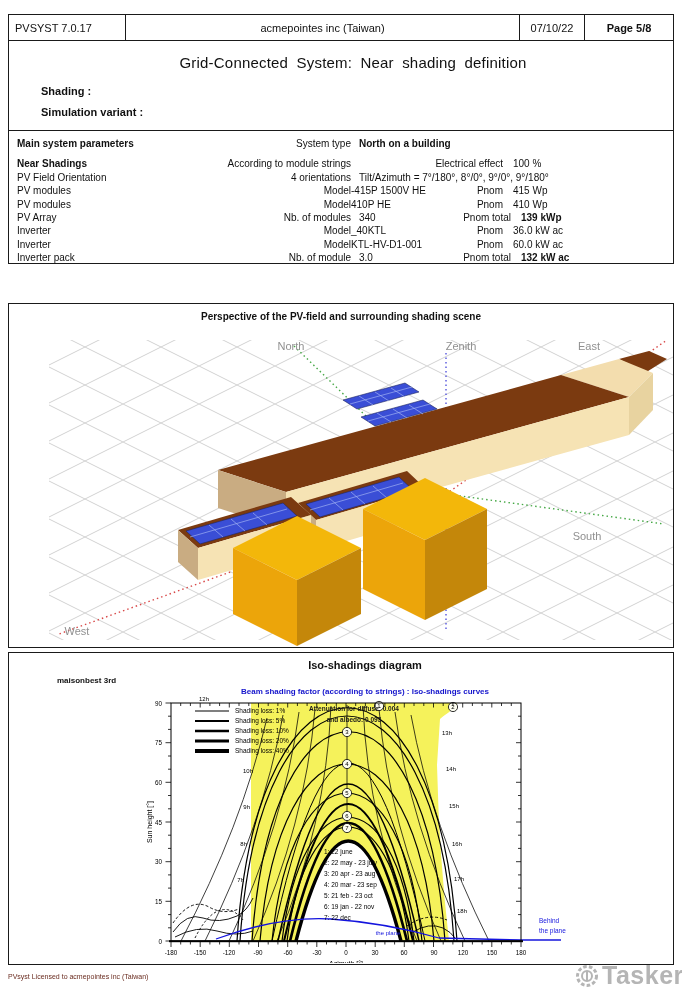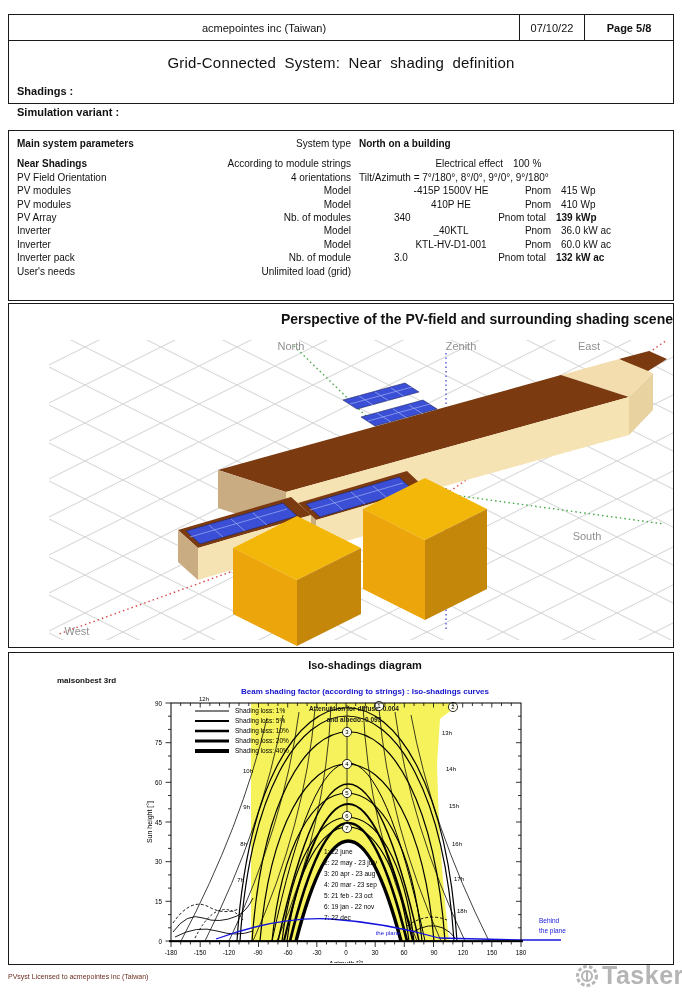--- a/index.html
+++ b/index.html
@@ -6,66 +6,67 @@
   .page{position:relative;width:682px;height:1000px;background:#fff;font-family:"Liberation Sans",sans-serif;color:#111;overflow:hidden;}
   .box{position:absolute;left:8px;width:666px;border:1px solid #1a1a1a;background:#fff;box-sizing:border-box;}
   
   .hdr{top:14px;height:27px;display:flex;align-items:stretch;}
   .hdr .cell{display:flex;align-items:center;justify-content:center;font-size:11px;}
   .hc1{width:110px;border-right:1px solid #1a1a1a;justify-content:flex-start !important;padding-left:6px;}
   .hc2{flex:1;}
   .hc3{width:64px;border-left:1px solid #1a1a1a;}
   .hc4{width:88px;border-left:1px solid #1a1a1a;font-weight:bold;font-size:9px;}
   
-  .tbox{top:40px;height:64px;}
+  .tbox{top:40px;height:91px;padding-left:24px;}
   .main-title{margin-top:13px;text-align:center;font-size:15px;word-spacing:4px;letter-spacing:.2px;}
   .proj{margin:14px 0 0 8px;font-size:11px;font-weight:bold;}
   .simv{margin:9px 0 0 8px;font-size:11px;font-weight:bold;}
   
-  .pbox{top:130px;height:171px;padding-top:7px;}
+  .pbox{top:130px;height:134px;padding-top:7px;}
   .prow{display:flex;align-items:baseline;height:13.4px;font-size:10px;white-space:nowrap;}
   .gap{height:7px;}
   .p1{width:158px;padding-left:8px;}
   .p2{width:176px;text-align:right;}
-  .p3{width:104px;padding-left:0;margin-left:43px;}
-  .p3r{width:104px;text-align:center;padding-left:48px;}
+  .p3{width:104px;padding-left:8px;}
+  .p3r{width:104px;text-align:left;}
   .p4{width:48px;text-align:right;}
   .p5{padding-left:10px;}
   .p34{width:152px;text-align:right;}
   .p345{flex:1;padding-left:8px;}
   .b{font-weight:bold;}
   
   .vbox{top:303px;height:345px;}
-  .sec-title{margin-top:7px;text-align:right;font-size:14px;font-weight:bold;}
+  .sec-title{margin-top:7px;text-align:center;font-size:10px;font-weight:bold;}
   .persp-svg{position:absolute;left:0;top:24px;}
   
   .ibox{top:652px;height:313px;padding-left:48px;}
   .iso-title{margin-top:6px;text-align:center;font-size:11px;font-weight:bold;}
   .iso-scene{margin-top:5px;text-align:left;font-size:8px;font-weight:bold;}
   .iso-blue{margin-top:2px;text-align:center;font-size:8px;font-weight:bold;color:#1414cc;}
   .iso-svg{position:absolute;left:0;top:42px;}
   svg text{font-family:"Liberation Sans",sans-serif;}
   
   .license{position:absolute;left:8px;top:973px;font-size:7px;color:#6a2c20;}
   .watermark{position:absolute;left:574px;top:960px;display:flex;align-items:center;gap:2px;color:#b5b5b5;font-weight:bold;font-size:25px;letter-spacing:.5px;}
 </style>
 </head>
 <body>
 
 <div class="page">
 
   <div class="box hdr">
+    <div class="cell hc1">PVSYST 7.0.17</div>
     <div class="cell hc2">acmepointes inc (Taiwan)</div>
     <div class="cell hc3">07/10/22</div>
     <div class="cell hc4">Page 5/8</div>
   </div>
 
   <div class="box tbox">
     <div class="main-title">Grid-Connected System: Near shading definition</div>
-    <div class="proj">Shadings :</div>
+    <div class="proj">Shading :</div>
     <div class="simv">Simulation variant :</div>
   </div>
 
   <div class="box pbox">
     <div class="prow">
       <span class="p1 b">Main system parameters</span>
       <span class="p2">System type</span>
       <span class="p345 b">North on a building</span>
     </div>
     <div class="gap"></div>
@@ -114,24 +115,20 @@
       <span class="p3r">KTL-HV-D1-001</span>
       <span class="p4">Pnom</span>
       <span class="p5">60.0 kW ac</span>
     </div>
     <div class="prow">
       <span class="p1">Inverter pack</span>
       <span class="p2">Nb. of module</span>
       <span class="p3">3.0</span>
       <span class="p4">Pnom total</span>
       <span class="p5 b">132 kW ac</span>
-    </div>
-    <div class="prow">
-      <span class="p1">User's needs</span>
-      <span class="p2">Unlimited load (grid)</span>
     </div>
   </div>
 
   <div class="box vbox">
     <div class="sec-title">Perspective of the PV-field and surrounding shading scene</div>
     <svg class="persp-svg" width="664" height="318" viewBox="0 0 664 318">
       <defs>
         <pattern id="isogrid" width="76" height="38" patternUnits="userSpaceOnUse">
           <path d="M0 19 L38 0 L76 19 L38 38 Z" fill="none" stroke="#d2d2d2" stroke-width="1"></path>
         </pattern>

